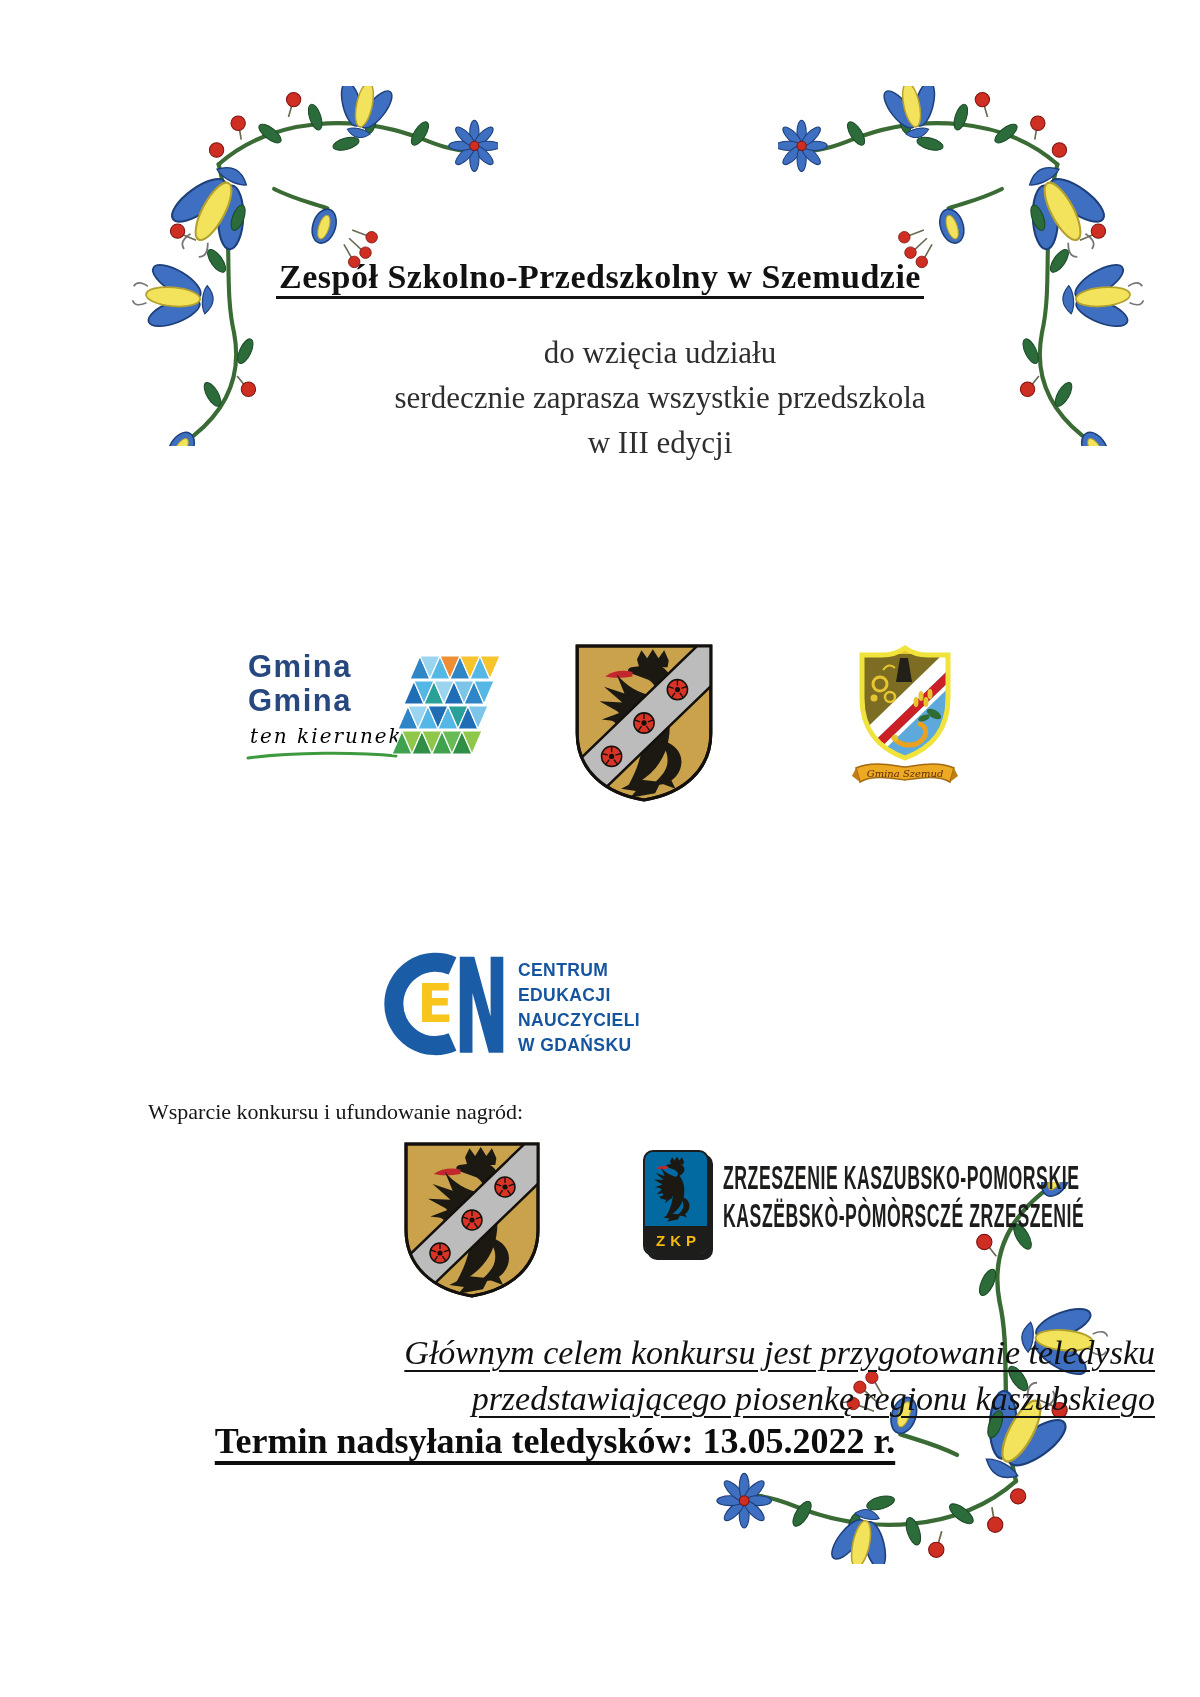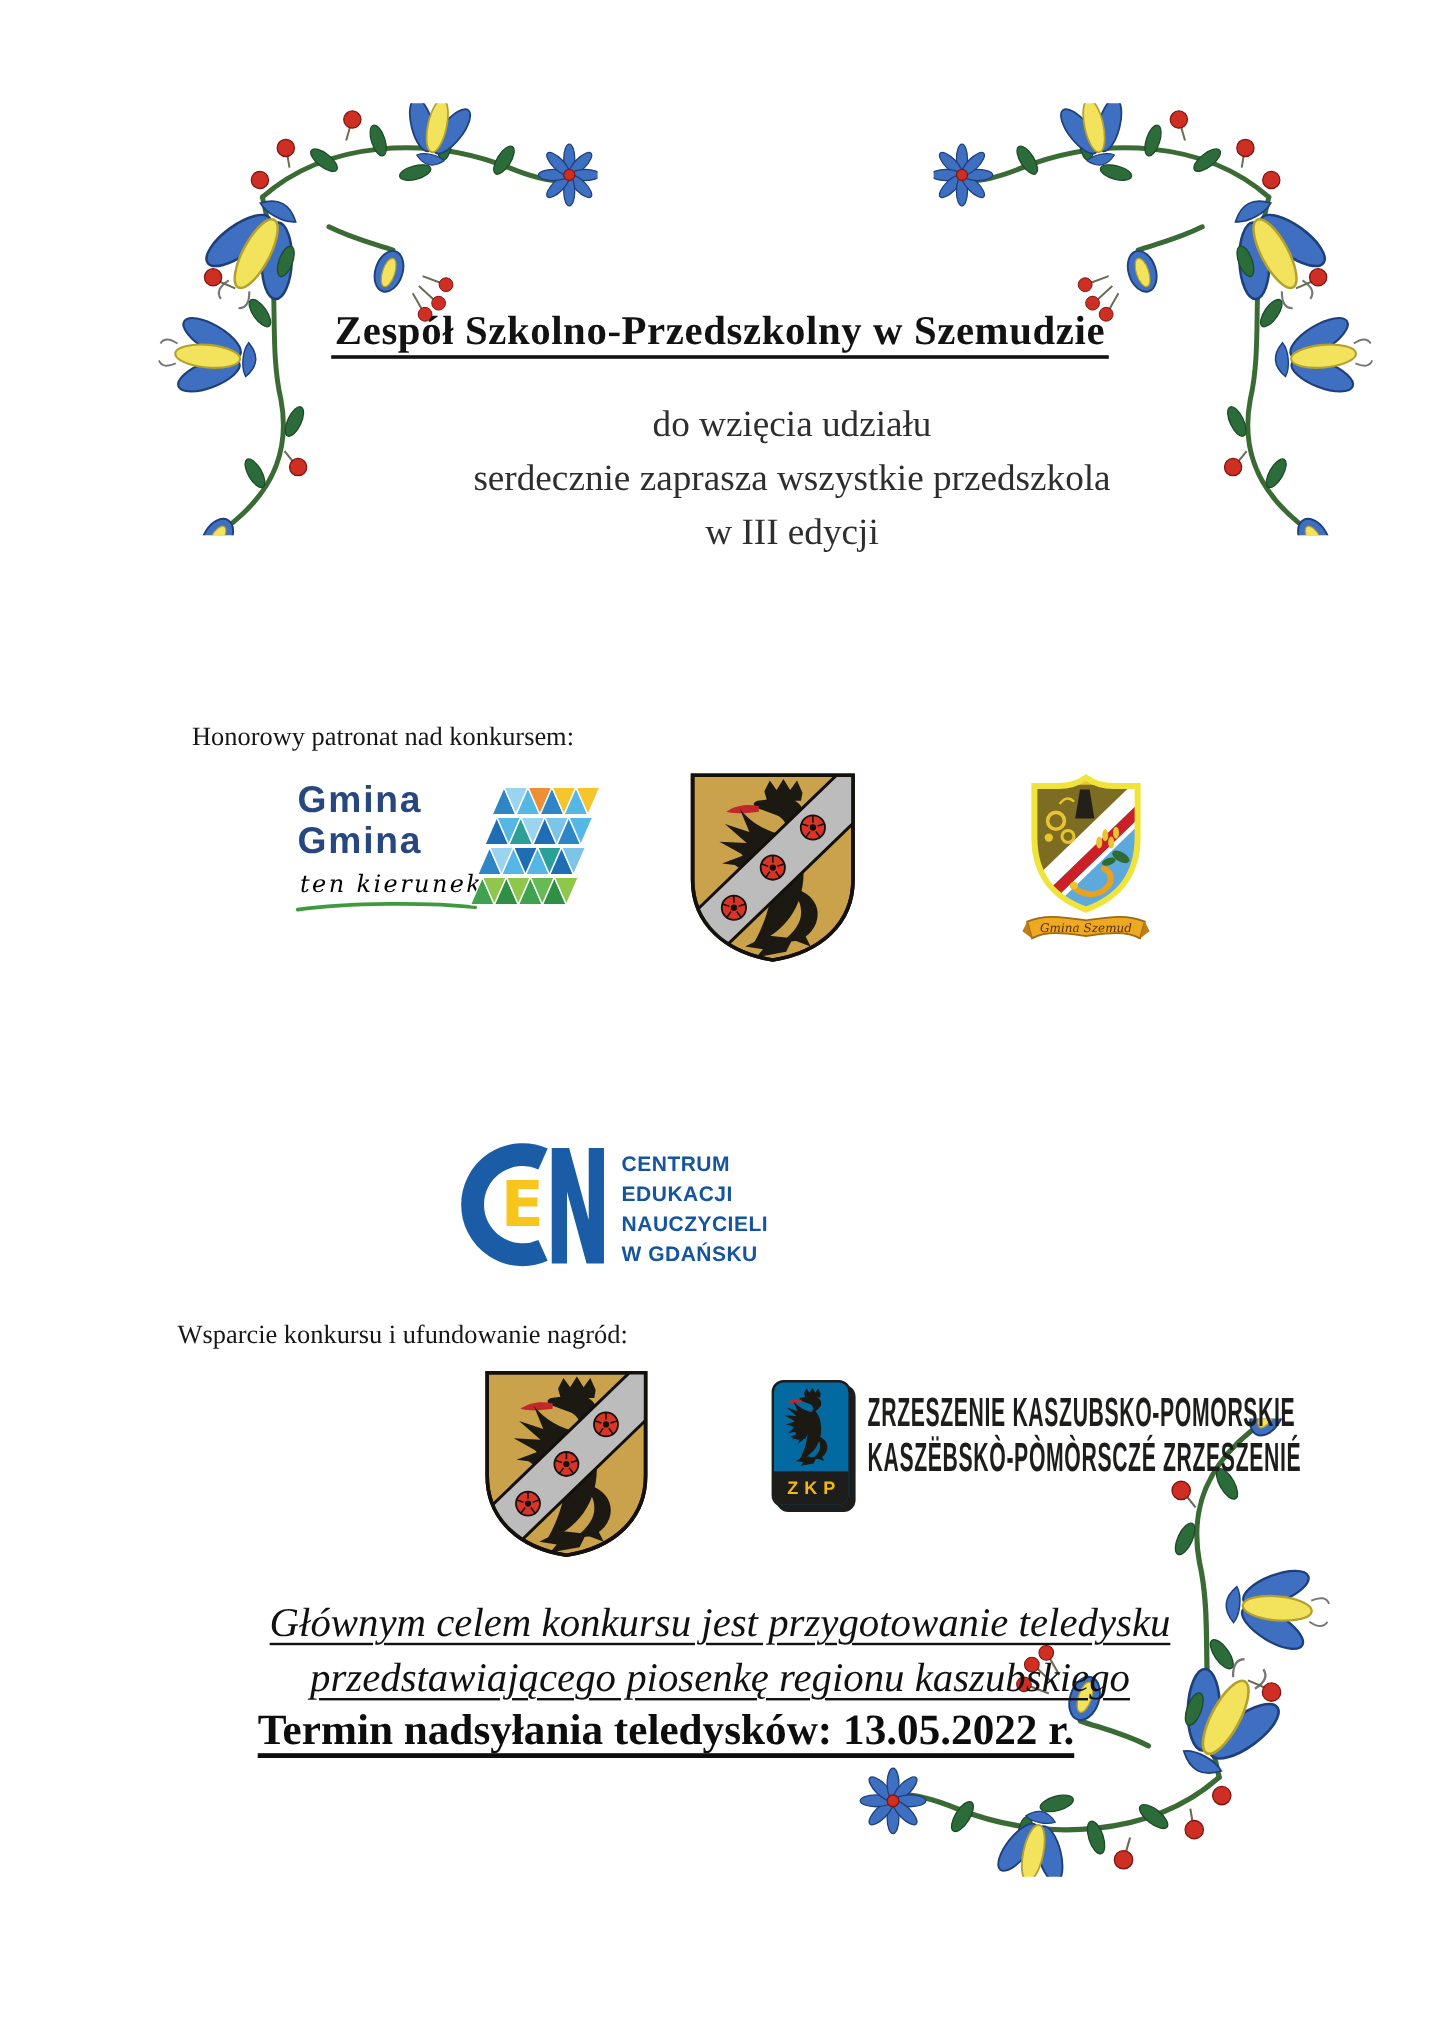--- a/index.html
+++ b/index.html
@@ -29,21 +29,21 @@
              box-shadow:4px 4px 0 #1d1d1b;}
   .zkp-band{position:absolute;left:0;bottom:0;width:100%;height:28px;background:#1d1d1b;
             border-radius:0 0 8px 8px;display:flex;align-items:center;justify-content:center;}
   .zkp-band span{font-family:"Liberation Sans", sans-serif;font-weight:bold;color:#f5b80c;
                  font-size:15px;letter-spacing:5px;padding-left:5px;}
   .zkp-text div{font-family:"Liberation Sans", sans-serif;font-weight:bold;color:#1d1d1b;
                 font-size:34px;line-height:38px;white-space:nowrap;
                 transform:scaleX(0.52);transform-origin:left center;letter-spacing:1px;}
 
   .goal{font-size:34px;font-style:italic;color:#111;line-height:46px;
-        text-decoration:underline;text-decoration-thickness:2px;text-underline-offset:6px;}
+        text-decoration:underline;text-decoration-thickness:2px;text-underline-offset:6px;text-align:right;}
   .deadline{font-size:36px;font-weight:bold;color:#0d0d0d;
             text-decoration:underline;text-decoration-thickness:4px;text-underline-offset:8px;}
 
   .vine{fill:none;stroke:#3a6b35;stroke-width:4;stroke-linecap:round;}
   .stem{fill:none;stroke:#6a6a55;stroke-width:1.6;}
 </style>
 </head>
 <body>
 
 <div class="page">
@@ -160,21 +160,20 @@
 
   <div class="abs z2 center title" style="left:0;top:258px;width:1120px">
     <span class="u">Zespół Szkolno-Przedszkolny w Szemudzie</span>
   </div>
   <div class="abs z2 center invite" style="left:40px;top:330px;width:1160px">
     <div>do wzięcia udziału</div>
     <div>serdecznie zaprasza wszystkie przedszkola</div>
     <div>w III edycji</div>
   </div>
 
-  <div class="abs z2 label" style="left:120px;top:601px">Honorowy patronat nad konkursem:</div>
 
   <div class="abs z2 gmina-name" style="left:208px;top:650px">
     <div>Gmina</div>
     <div>Gmina</div>
   </div>
   <div class="abs z2 gmina-tagline" style="left:210px;top:724px">ten kierunek</div>
   <svg class="abs z2" style="left:206px;top:750px" width="152" height="10" viewBox="0 0 152 10">
     <path d="M2,8 C45,2 112,2 150,6" stroke="#3f9a3f" stroke-width="3" fill="none" stroke-linecap="round"></path>
   </svg>
   <svg class="abs z2" style="left:352px;top:654px" width="110" height="102" viewBox="0 0 110 102">

